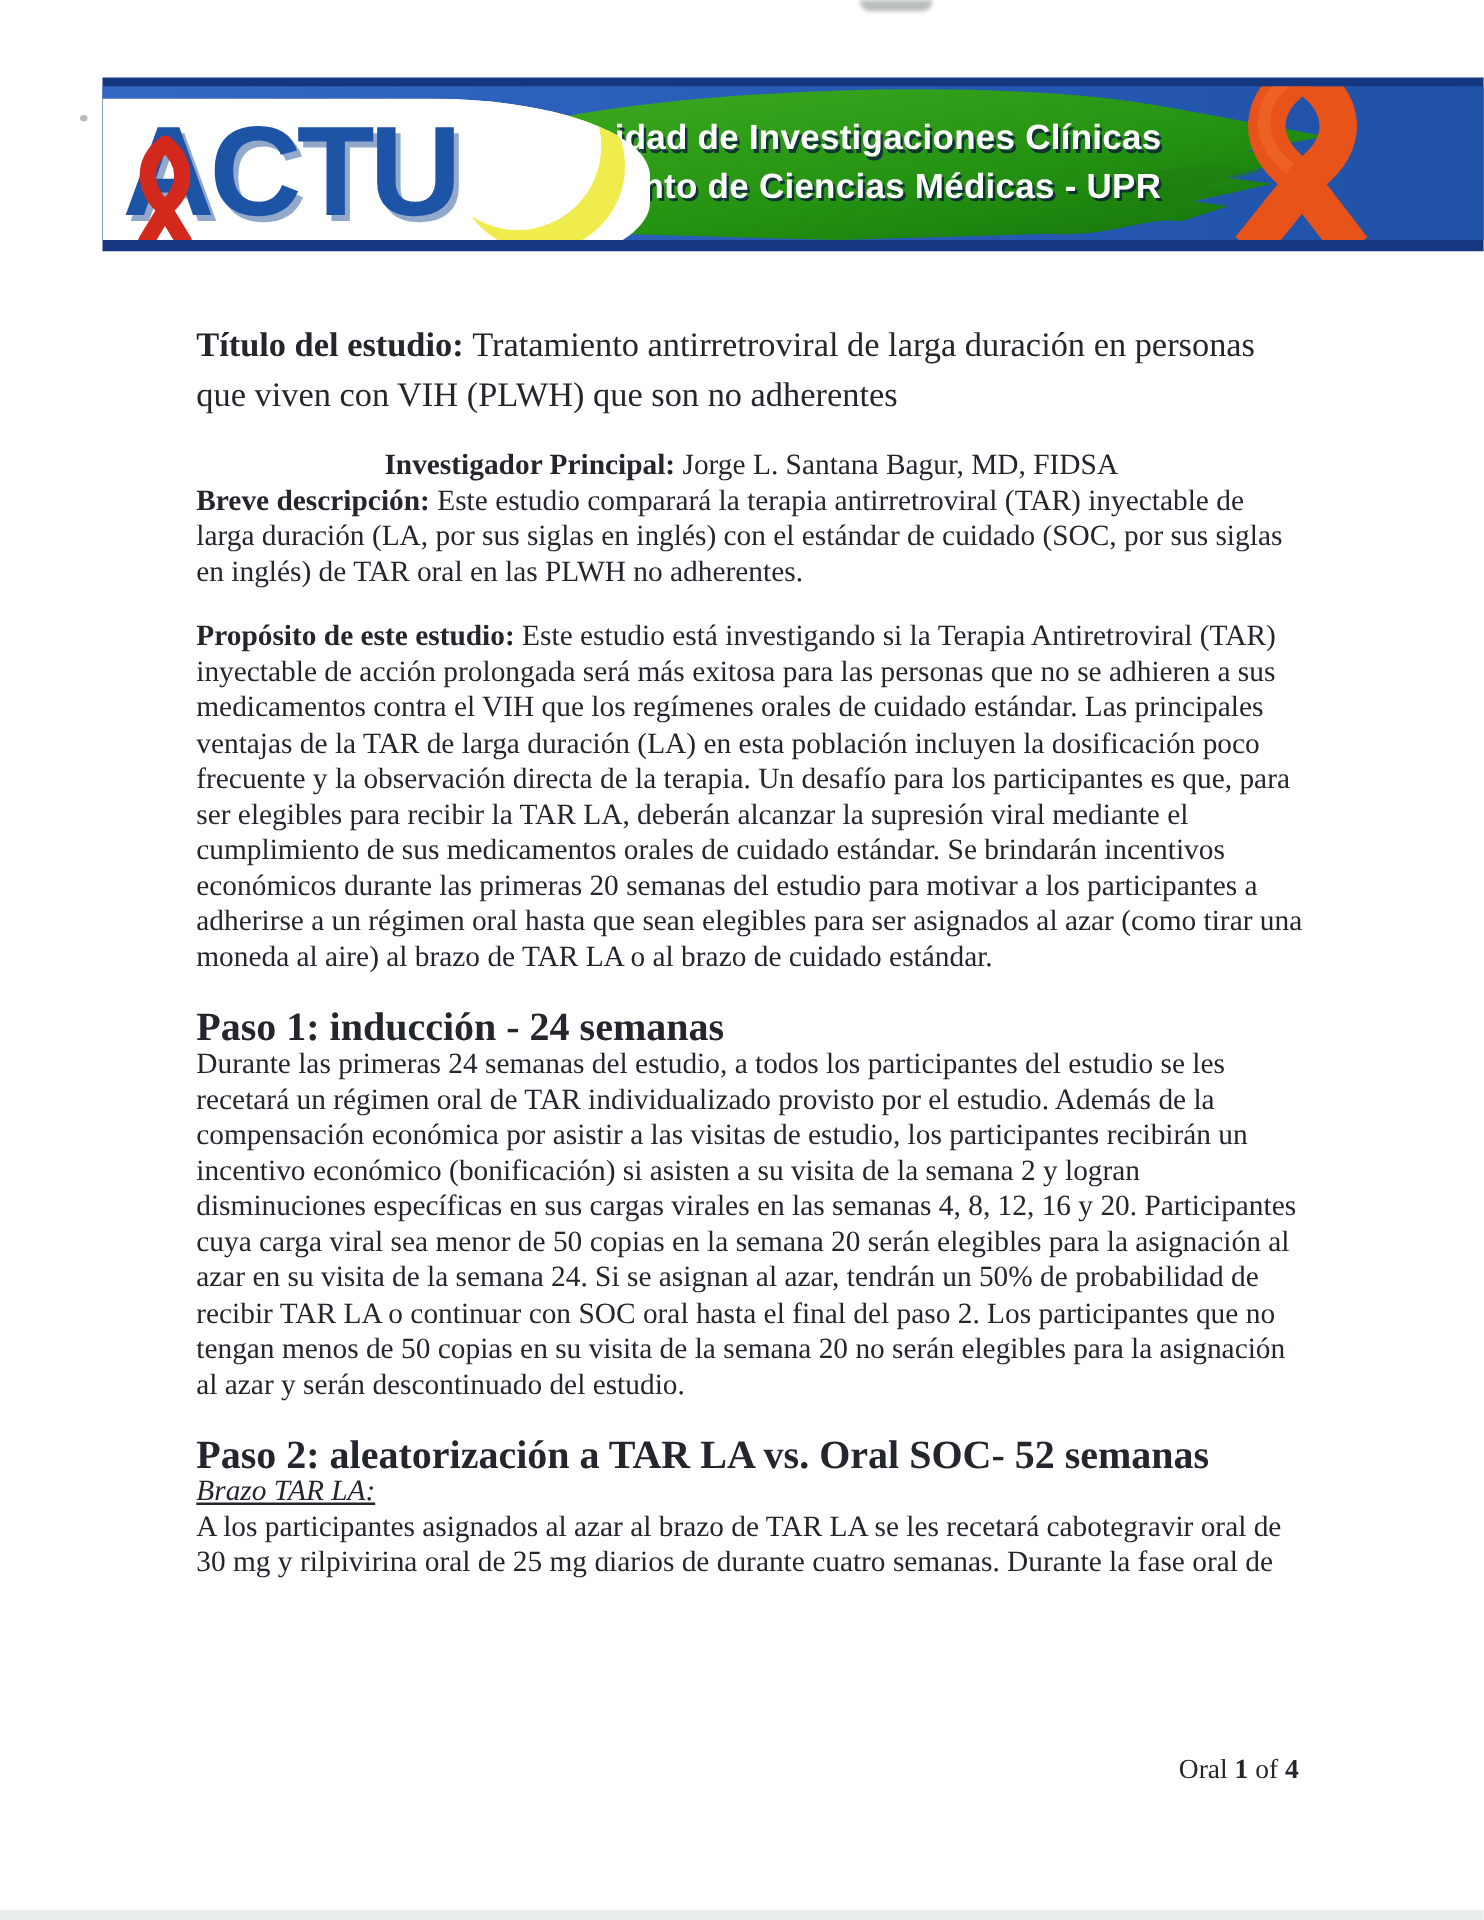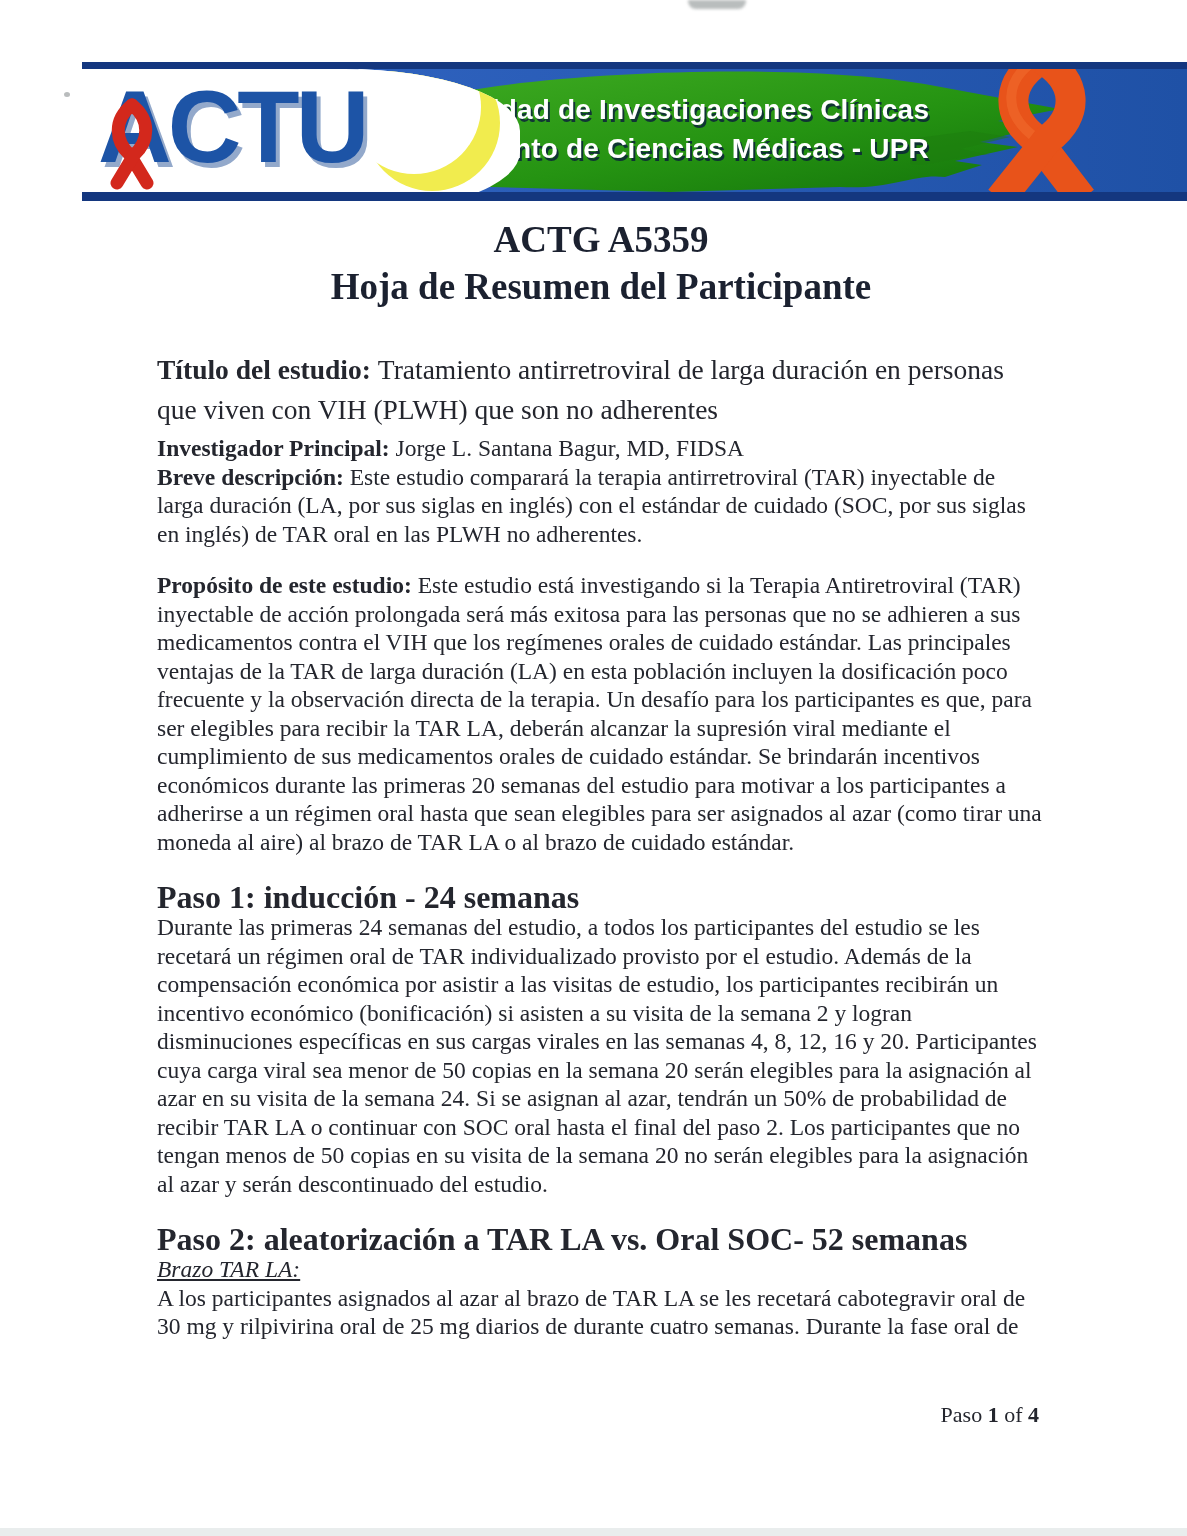--- a/index.html
+++ b/index.html
@@ -23,39 +23,39 @@
   .banner-inner { position:absolute; left:0; top:7px; right:0; bottom:9px;
             background:linear-gradient(90deg,#3468c4 0%, #2a5db8 45%, #1f51a6 100%);
             overflow:hidden; }
   .map-svg { position:absolute; left:288px; top:0; width:780px; height:123px; z-index:1; }
   .org-text { position:absolute; left:372px; top:21px; z-index:3;
             font-family:"Liberation Sans", sans-serif; font-weight:bold;
             font-size:28px; line-height:39px; color:#ffffff;
             text-shadow:2px 3px 0 rgba(9,24,62,0.78); letter-spacing:0.2px;
             font-stretch:condensed; white-space:nowrap; }
   .ribbon-orange { position:absolute; left:866px; top:0; width:184px; height:123px; z-index:4; }
-  .logo-pill { position:absolute; left:0; top:0; width:438px; height:145px;
+  .logo-pill { position:absolute; left:0; top:10px; width:438px; height:145px;
             background:#ffffff; border-radius:0 175px 175px 0 / 0 62px 62px 0;
             z-index:5; overflow:hidden; }
   .swoosh { position:absolute; left:250px; top:-4px; z-index:1; }
   .logo-text { position:absolute; left:16px; top:-7px; z-index:2;
             font-family:"Liberation Sans", sans-serif; font-weight:bold;
             font-size:102px; line-height:130px; color:#1d54a6;
             letter-spacing:-4px; text-shadow:4px 5px 0 #93a9cb; }
   .ribbon-red { position:absolute; left:18px; top:26px; width:66px; height:96px; z-index:3; }
 
   
   .content { position:absolute; left:157px; top:216px; width:888px;
              font-size:23.5px; line-height:28.5px; }
   .doc-title { text-align:center; font-weight:bold; font-size:37px;
                line-height:47px; margin:0; color:#1b2130; }
   p { margin:0; }
   .b { font-weight:bold; }
   .study-title { margin-top:40px; font-size:27.5px; line-height:40px; }
-  .pi { margin-top:4px; }
+  .pi { margin-top:22px;text-align:center; }
   .brief { }
   .purpose { margin-top:23px; }
   .steps-intro { margin-top:26px; }
   .h-step { margin-top:26px; font-weight:bold; font-size:32px; line-height:31px; }
   .brazo { text-decoration:underline;font-style:italic; }
   .page-footer { position:absolute; right:148px; top:1402px; font-size:22px;
                  color:#24262e; }
 </style>
 </head>
 <body>
@@ -108,36 +108,32 @@
           <path d="M32,10 C51,25 49,46 34,60 L17,88"></path>
         </g>
       </svg>
     </div>
 
   </div>
 </div>
 
 <div class="content">
 
-  <h1 class="doc-title">
-    <div>ACTG A5359</div>
-    <div>Hoja de Resumen del Participante</div>
-  </h1>
 
   <p class="study-title"><span class="b">Título del estudio: </span><span>Tratamiento antirretroviral de larga duración en personas que viven con VIH (PLWH) que son no adherentes</span></p>
 
   <p class="pi"><span class="b">Investigador Principal: </span><span>Jorge L. Santana Bagur, MD, FIDSA</span></p>
 
   <p class="brief"><span class="b">Breve descripción: </span><span>Este estudio comparará la terapia antirretroviral (TAR) inyectable de larga duración (LA, por sus siglas en inglés) con el estándar de cuidado (SOC, por sus siglas en inglés) de TAR oral en las PLWH no adherentes.</span></p>
 
   <p class="purpose"><span class="b">Propósito de este estudio: </span><span>Este estudio está investigando si la Terapia Antiretroviral (TAR) inyectable de acción prolongada será más exitosa para las personas que no se adhieren a sus medicamentos contra el VIH que los regímenes orales de cuidado estándar. Las principales ventajas de la TAR de larga duración (LA) en esta población incluyen la dosificación poco frecuente y la observación directa de la terapia. Un desafío para los participantes es que, para ser elegibles para recibir la TAR LA, deberán alcanzar la supresión viral mediante el cumplimiento de sus medicamentos orales de cuidado estándar. Se brindarán incentivos económicos durante las primeras 20 semanas del estudio para motivar a los participantes a adherirse a un régimen oral hasta que sean elegibles para ser asignados al azar (como tirar una moneda al aire) al brazo de TAR LA o al brazo de cuidado estándar.</span></p>
 
 
   <p class="h-step">Paso 1: inducción - 24 semanas</p>
   <p>Durante las primeras 24 semanas del estudio, a todos los participantes del estudio se les recetará un régimen oral de TAR individualizado provisto por el estudio. Además de la compensación económica por asistir a las visitas de estudio, los participantes recibirán un incentivo económico (bonificación) si asisten a su visita de la semana 2 y logran disminuciones específicas en sus cargas virales en las semanas 4, 8, 12, 16 y 20. Participantes cuya carga viral sea menor de 50 copias en la semana 20 serán elegibles para la asignación al azar en su visita de la semana 24. Si se asignan al azar, tendrán un 50% de probabilidad de recibir TAR LA o continuar con SOC oral hasta el final del paso 2. Los participantes que no tengan menos de 50 copias en su visita de la semana 20 no serán elegibles para la asignación al azar y serán descontinuado del estudio.</p>
 
   <p class="h-step">Paso 2: aleatorización a TAR LA vs. Oral SOC- 52 semanas</p>
   <p class="brazo">Brazo TAR LA:</p>
   <p>A los participantes asignados al azar al brazo de TAR LA se les recetará cabotegravir oral de 30 mg y rilpivirina oral de 25 mg diarios de durante cuatro semanas. Durante la fase oral de</p>
 
 </div>
 
-<div class="page-footer"><span>Paso </span><span class="b">1</span><span> of </span><span class="b">4</span></div>
+<div class="page-footer"><span>Oral </span><span class="b">1</span><span> of </span><span class="b">4</span></div>
 
 </body></html>

